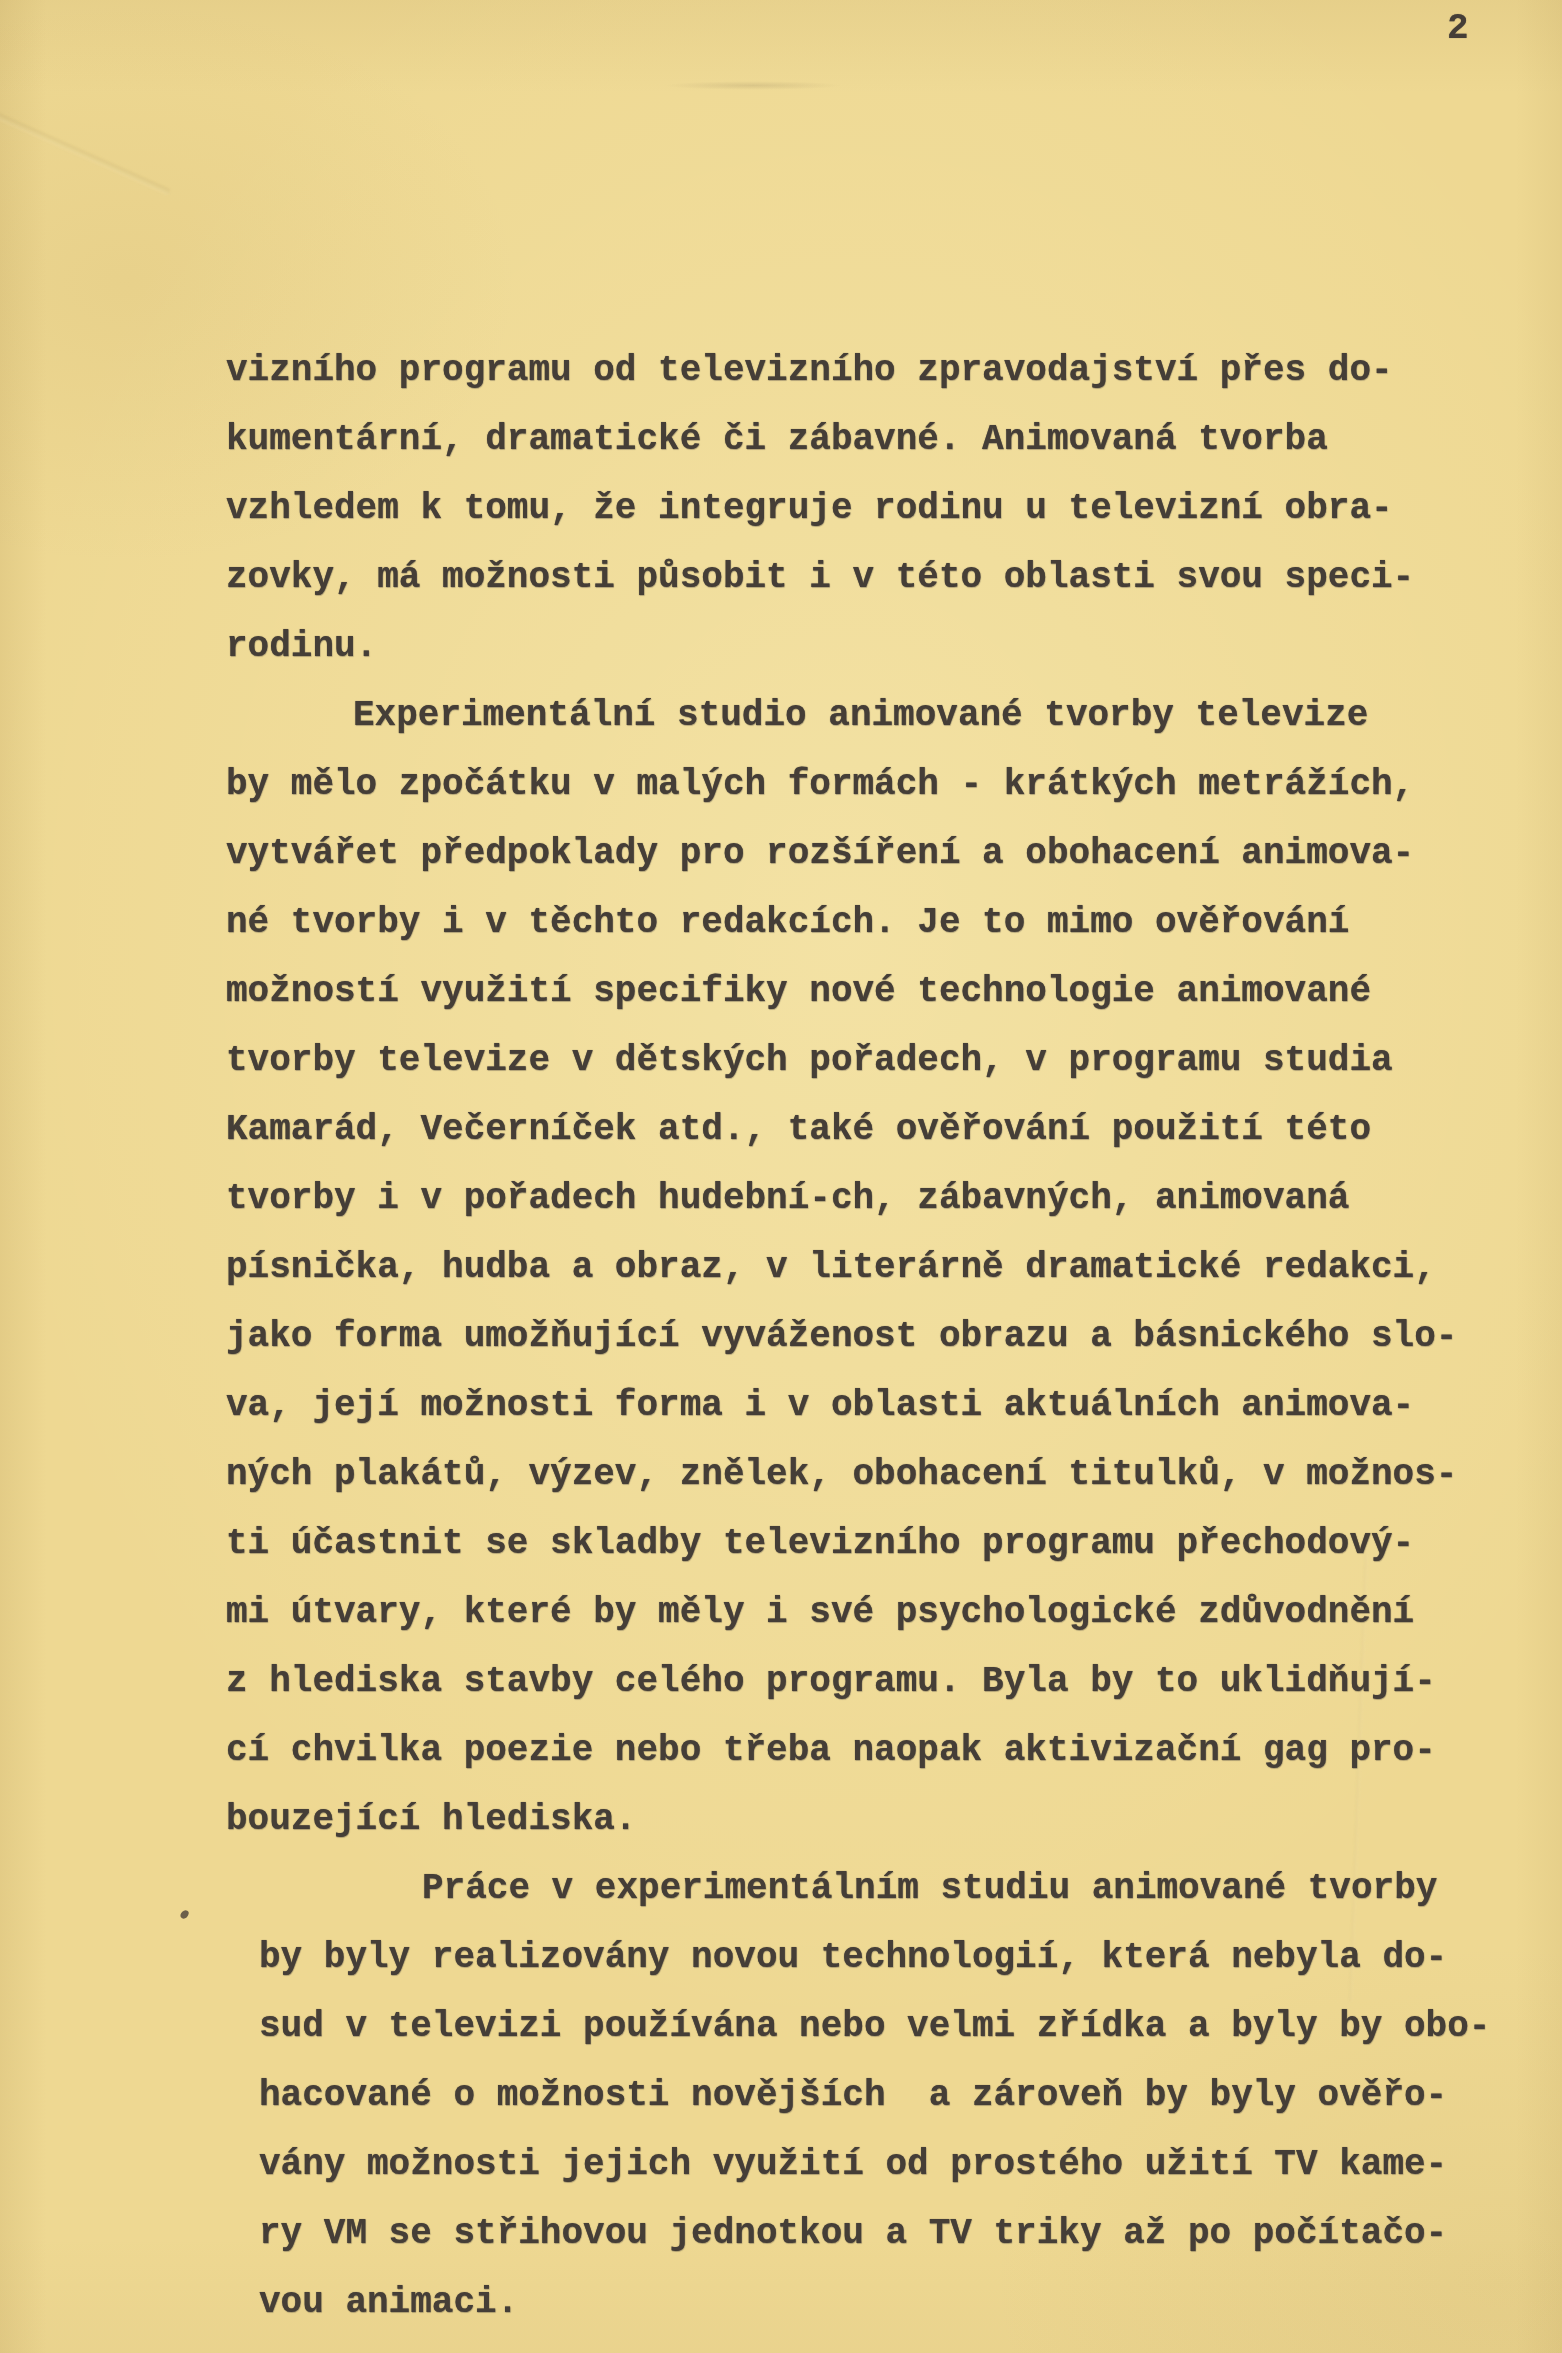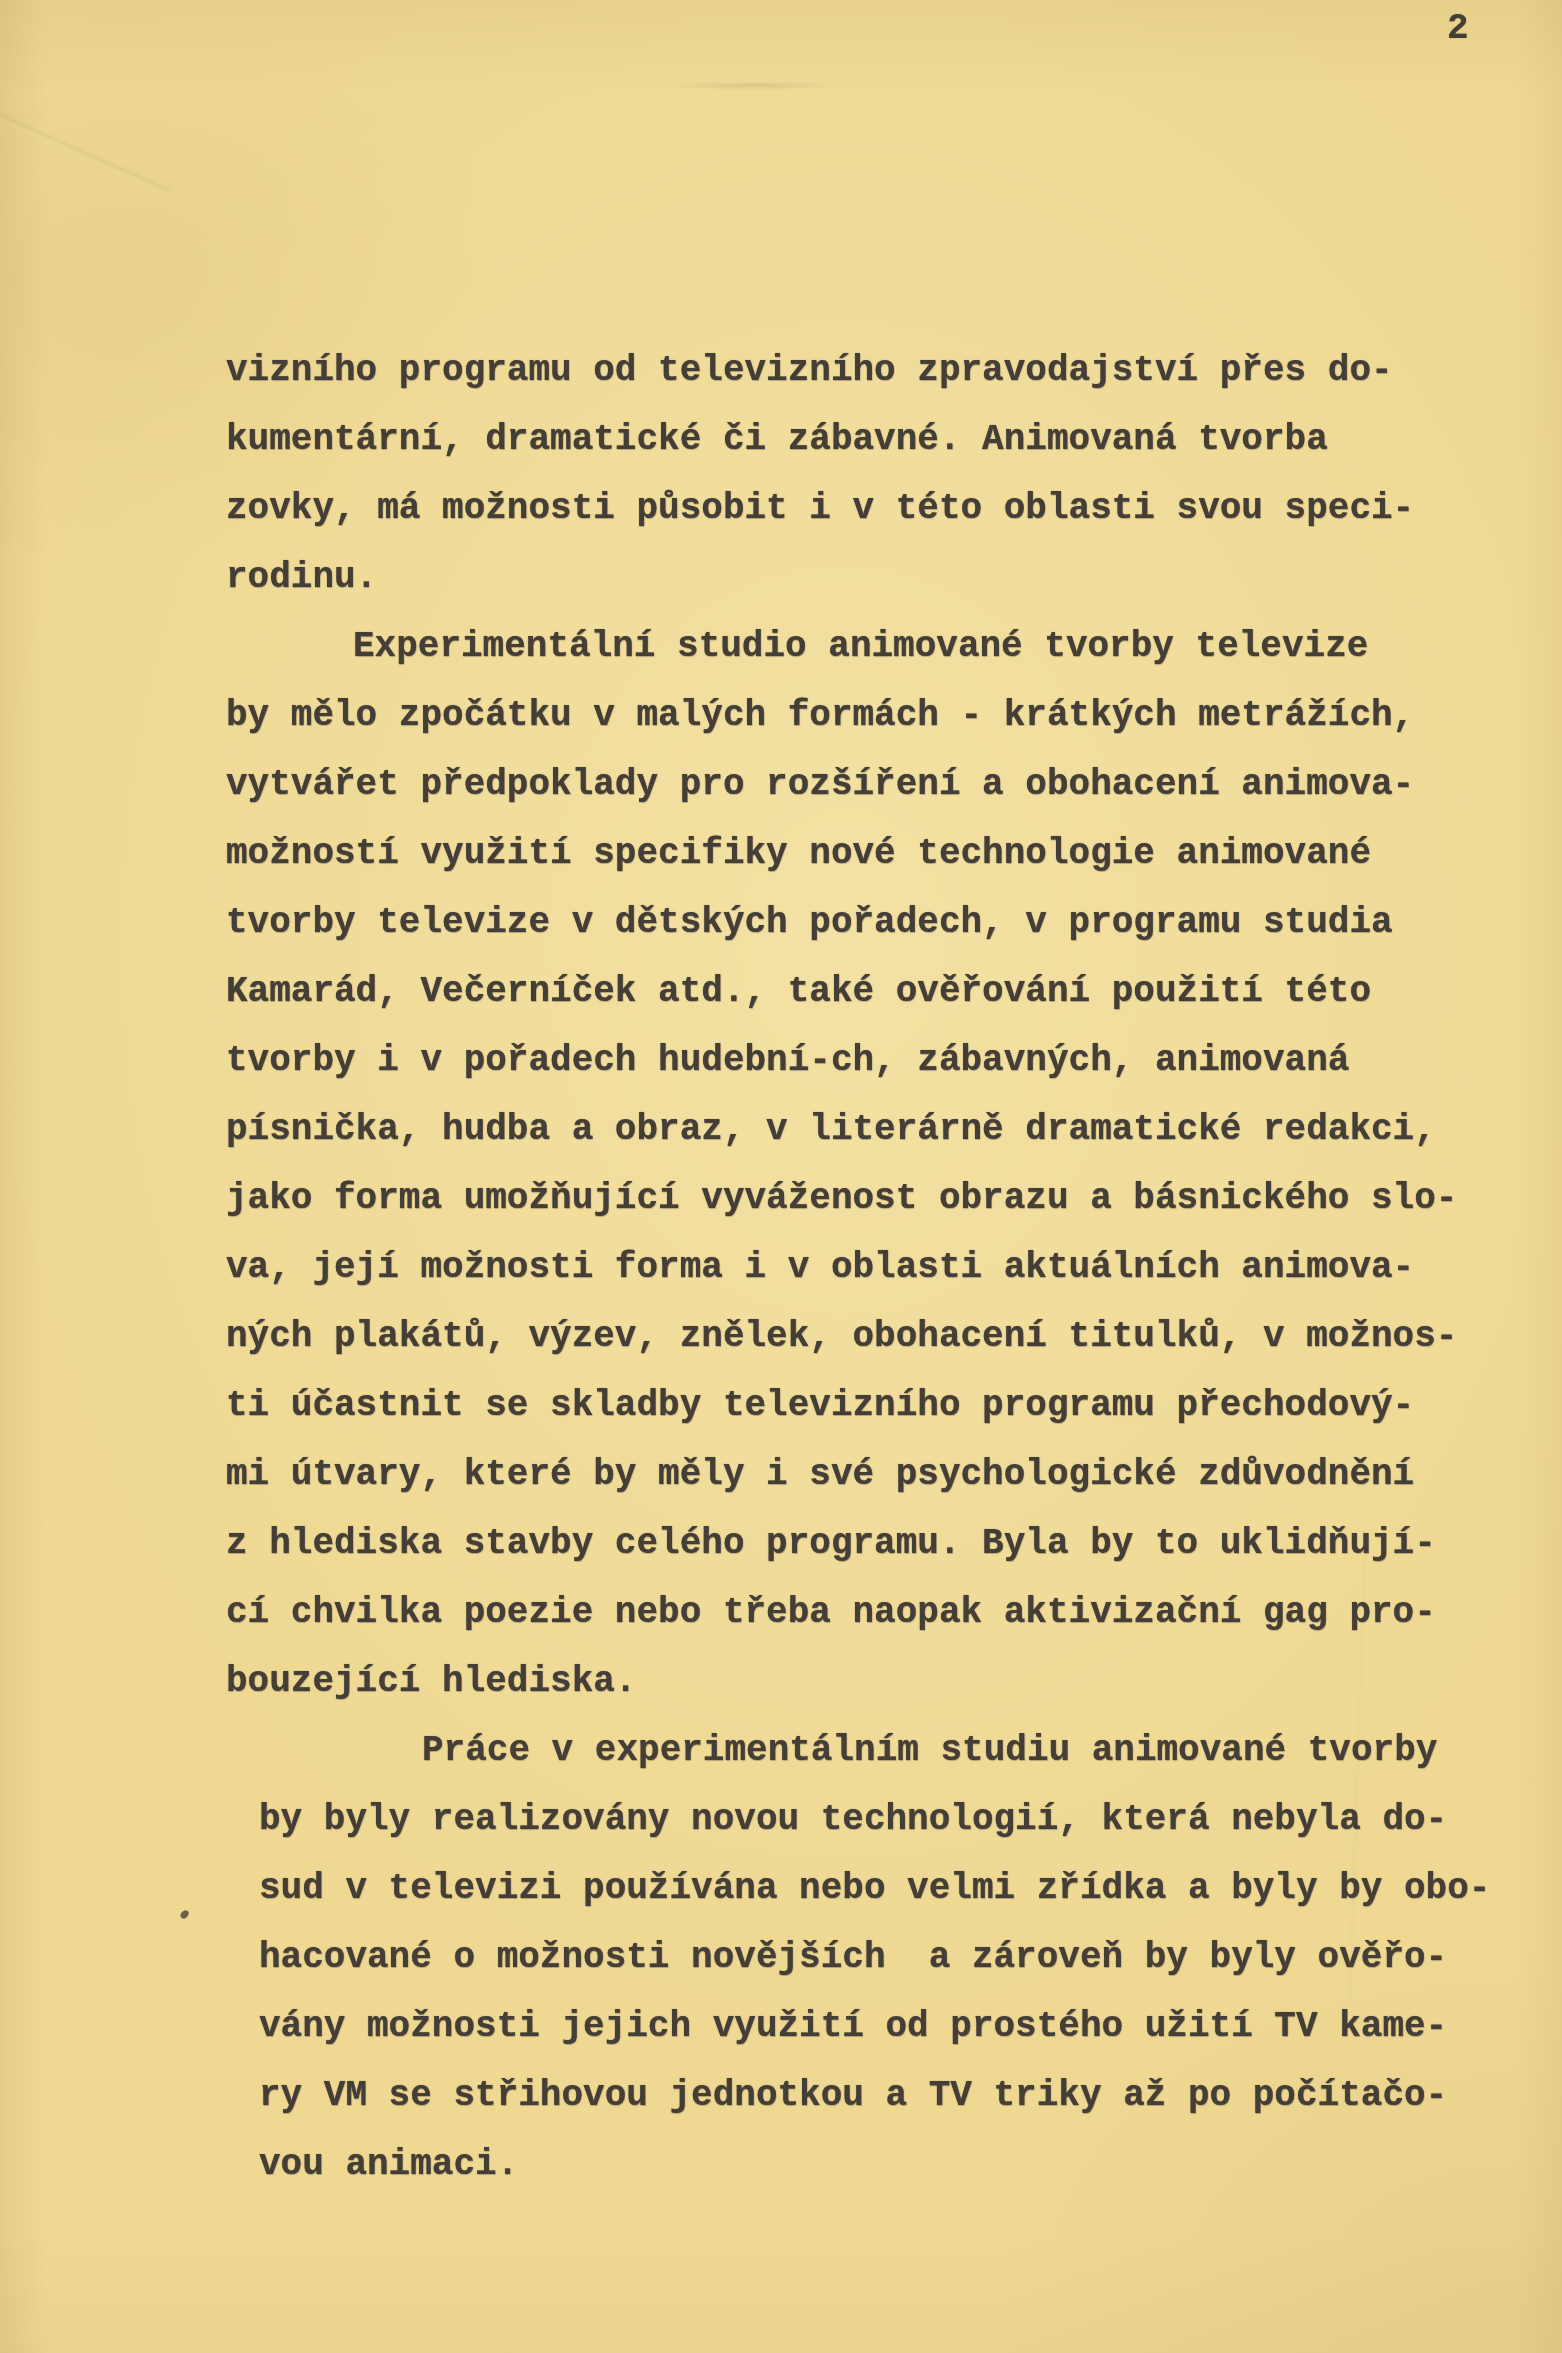--- a/index.html
+++ b/index.html
@@ -104,27 +104,29 @@
 <div class="crease-left"></div>
 <div class="crease-right"></div>
 <div class="ink-speck"></div>
 
 <div class="page-number">2</div>
 
 <div class="typed">
     <div class="paragraph p0">
       <div class="line">vizního programu od televizního zpravodajství přes do-</div>
       <div class="line">kumentární, dramatické či zábavné. Animovaná tvorba</div>
+      <div class="line">vzhledem k tomu, že integruje rodinu u televizní obra-</div>
       <div class="line">zovky, má možnosti působit i v této oblasti svou speci-</div>
       <div class="line">rodinu.</div>
     </div>
     <div class="paragraph p1">
       <div class="line">Experimentální studio animované tvorby televize</div>
       <div class="line">by mělo zpočátku v malých formách - krátkých metrážích,</div>
       <div class="line">vytvářet předpoklady pro rozšíření a obohacení animova-</div>
+      <div class="line">né tvorby i v těchto redakcích. Je to mimo ověřování</div>
       <div class="line">možností využití specifiky nové technologie animované</div>
       <div class="line">tvorby televize v dětských pořadech, v programu studia</div>
       <div class="line">Kamarád, Večerníček atd., také ověřování použití této</div>
       <div class="line">tvorby i v pořadech hudební-ch, zábavných, animovaná</div>
       <div class="line">písnička, hudba a obraz, v literárně dramatické redakci,</div>
       <div class="line">jako forma umožňující vyváženost obrazu a básnického slo-</div>
       <div class="line">va, její možnosti forma i v oblasti aktuálních animova-</div>
       <div class="line">ných plakátů, výzev, znělek, obohacení titulků, v možnos-</div>
       <div class="line">ti účastnit se skladby televizního programu přechodový-</div>
       <div class="line">mi útvary, které by měly i své psychologické zdůvodnění</div>

